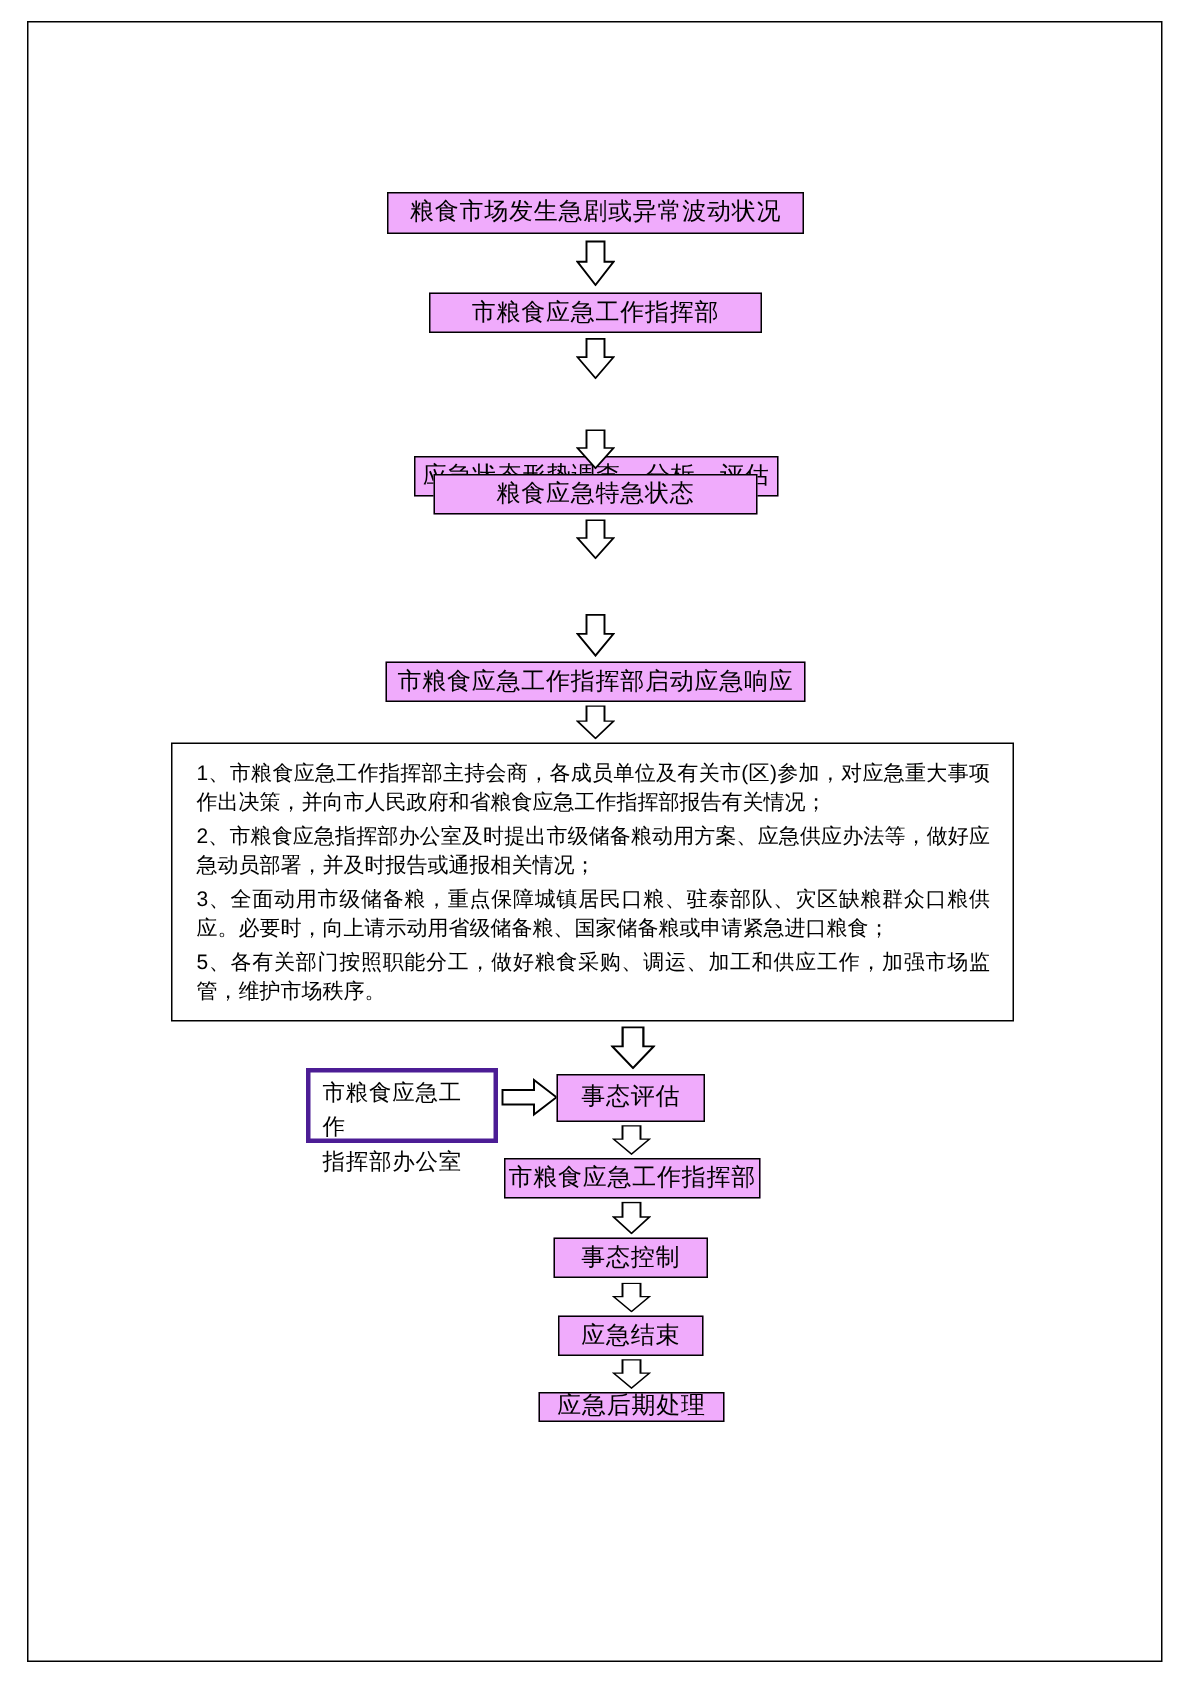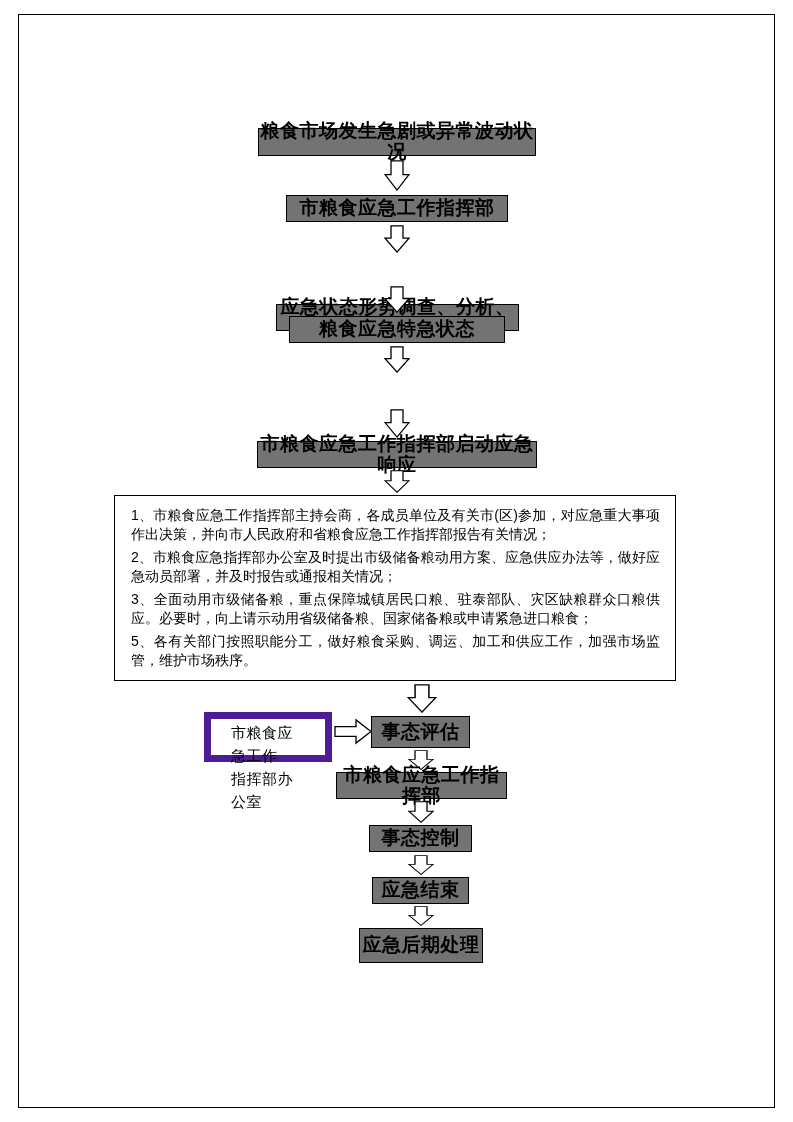--- a/index.html
+++ b/index.html
@@ -18,47 +18,46 @@
   }
   .page-border {
     position: absolute;
     left: 18px; top: 14px;
     width: 757px; height: 1094px;
     border: 1px solid #000;
   }
   .fbox {
     position: absolute;
     border: 1px solid #000;
-    background: #737373;
+    background: #f0abfc;
     display: flex;
     align-items: center;
     justify-content: center;
     text-align: center;
-    font-size: 19px;
+    font-size: 16px;
     letter-spacing: 0.5px;
     line-height: 1.1;
-    font-weight: bold;
   }
   .bigbox {
     position: absolute;
     border: 1px solid #000;
     background: #fff;
     font-size: 14px;
     line-height: 18.5px;
     padding: 5px 10px 0 11px;
     text-align: justify;
   }
   .bigbox p { margin: 5px; }
   .sidebox {
     position: absolute;
-    border: 7px solid #4c1d95;
+    border: 3px solid #4c1d95;
     background: #fff;
     font-size: 15px;
     line-height: 23px;
-    padding: 2px 20px;
+    padding: 2px 8px;
     letter-spacing: 0.5px;
   }
   .arrow { position: absolute; display: block; }
 </style>
 </head>
 <body>
 
 <div class="page">
   <div class="page-border"></div>
 
@@ -134,14 +133,14 @@
   <svg class="arrow" style="left:408px; top:855px;" width="26" height="20" viewBox="0 0 26 32" preserveAspectRatio="none">
     <polygon points="7,1 19,1 19,15 25,15 13,31 1,15 7,15" fill="#fff" stroke="#000" stroke-width="1.3"></polygon>
   </svg>
 
   <div class="fbox" style="left:372px; top:877px; width:97px; height:27px;">应急结束</div>
 
   <svg class="arrow" style="left:408px; top:906px;" width="26" height="20" viewBox="0 0 26 32" preserveAspectRatio="none">
     <polygon points="7,1 19,1 19,15 25,15 13,31 1,15 7,15" fill="#fff" stroke="#000" stroke-width="1.3"></polygon>
   </svg>
 
-  <div class="fbox" style="left:359px; top:928px; width:124px; height:35px;">应急后期处理</div>
+  <div class="fbox" style="left:359px; top:928px; width:124px; height:20px;">应急后期处理</div>
 </div>
 
 </body></html>

